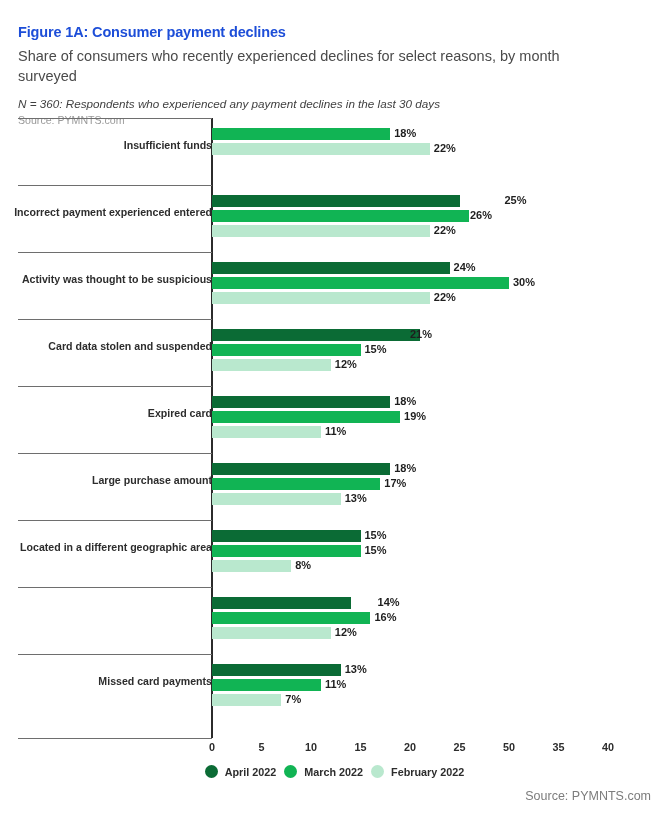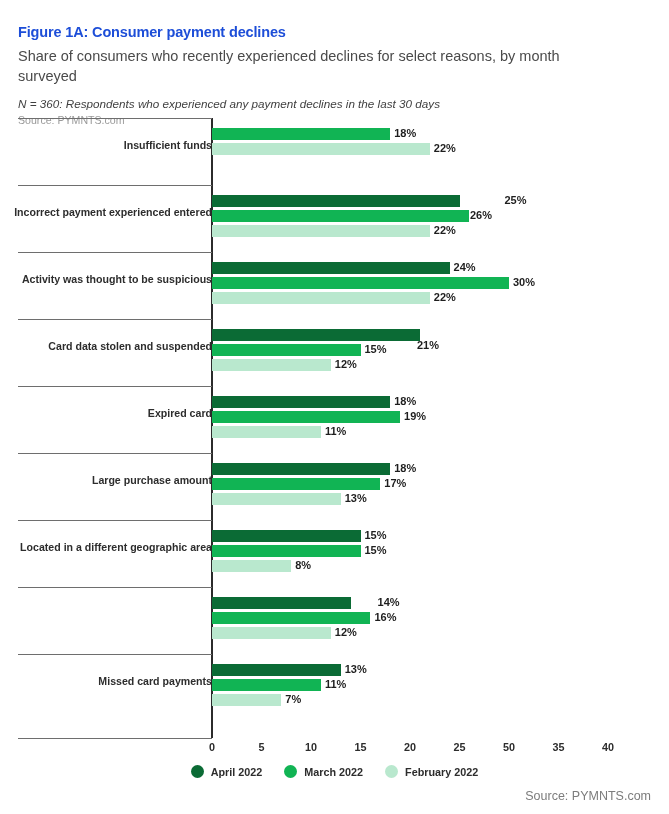--- a/index.html
+++ b/index.html
@@ -162,21 +162,21 @@
 
   
   .legend {
     position: absolute;
     left: 0;
     top: 765px;
     width: 669px;
     display: flex;
     justify-content: center;
     align-items: center;
-    gap: 22px;
+    gap: 8px;
   }
   .legend-item {
     display: flex;
     align-items: center;
     gap: 7px;
   }
   .legend-dot {
     width: 13px;
     height: 13px;
     border-radius: 50%;
@@ -263,21 +263,21 @@
               <div class="bar-value" style="left: 221.8px;">22%</div>
             </div>
           </div>
         </div>
         <div class="group" style="top: 201px;">
           <div class="sep"></div>
           <div class="cat-label">Card data stolen and suspended</div>
           <div class="bars">
             <div class="bar-row">
               <div class="bar" style="width: 207.9px; background: rgb(11, 107, 53);"></div>
-              <div class="bar-value" style="left: 205px; margin-top: 11px;">21%</div>
+              <div class="bar-value" style="left: 198px;">21%</div>
             </div>
             <div class="bar-row">
               <div class="bar" style="width: 148.5px; background: rgb(17, 180, 84);"></div>
               <div class="bar-value" style="left: 152.5px;">15%</div>
             </div>
             <div class="bar-row">
               <div class="bar" style="width: 118.8px; background: rgb(185, 232, 206);"></div>
               <div class="bar-value" style="left: 122.8px;">12%</div>
             </div>
           </div>

